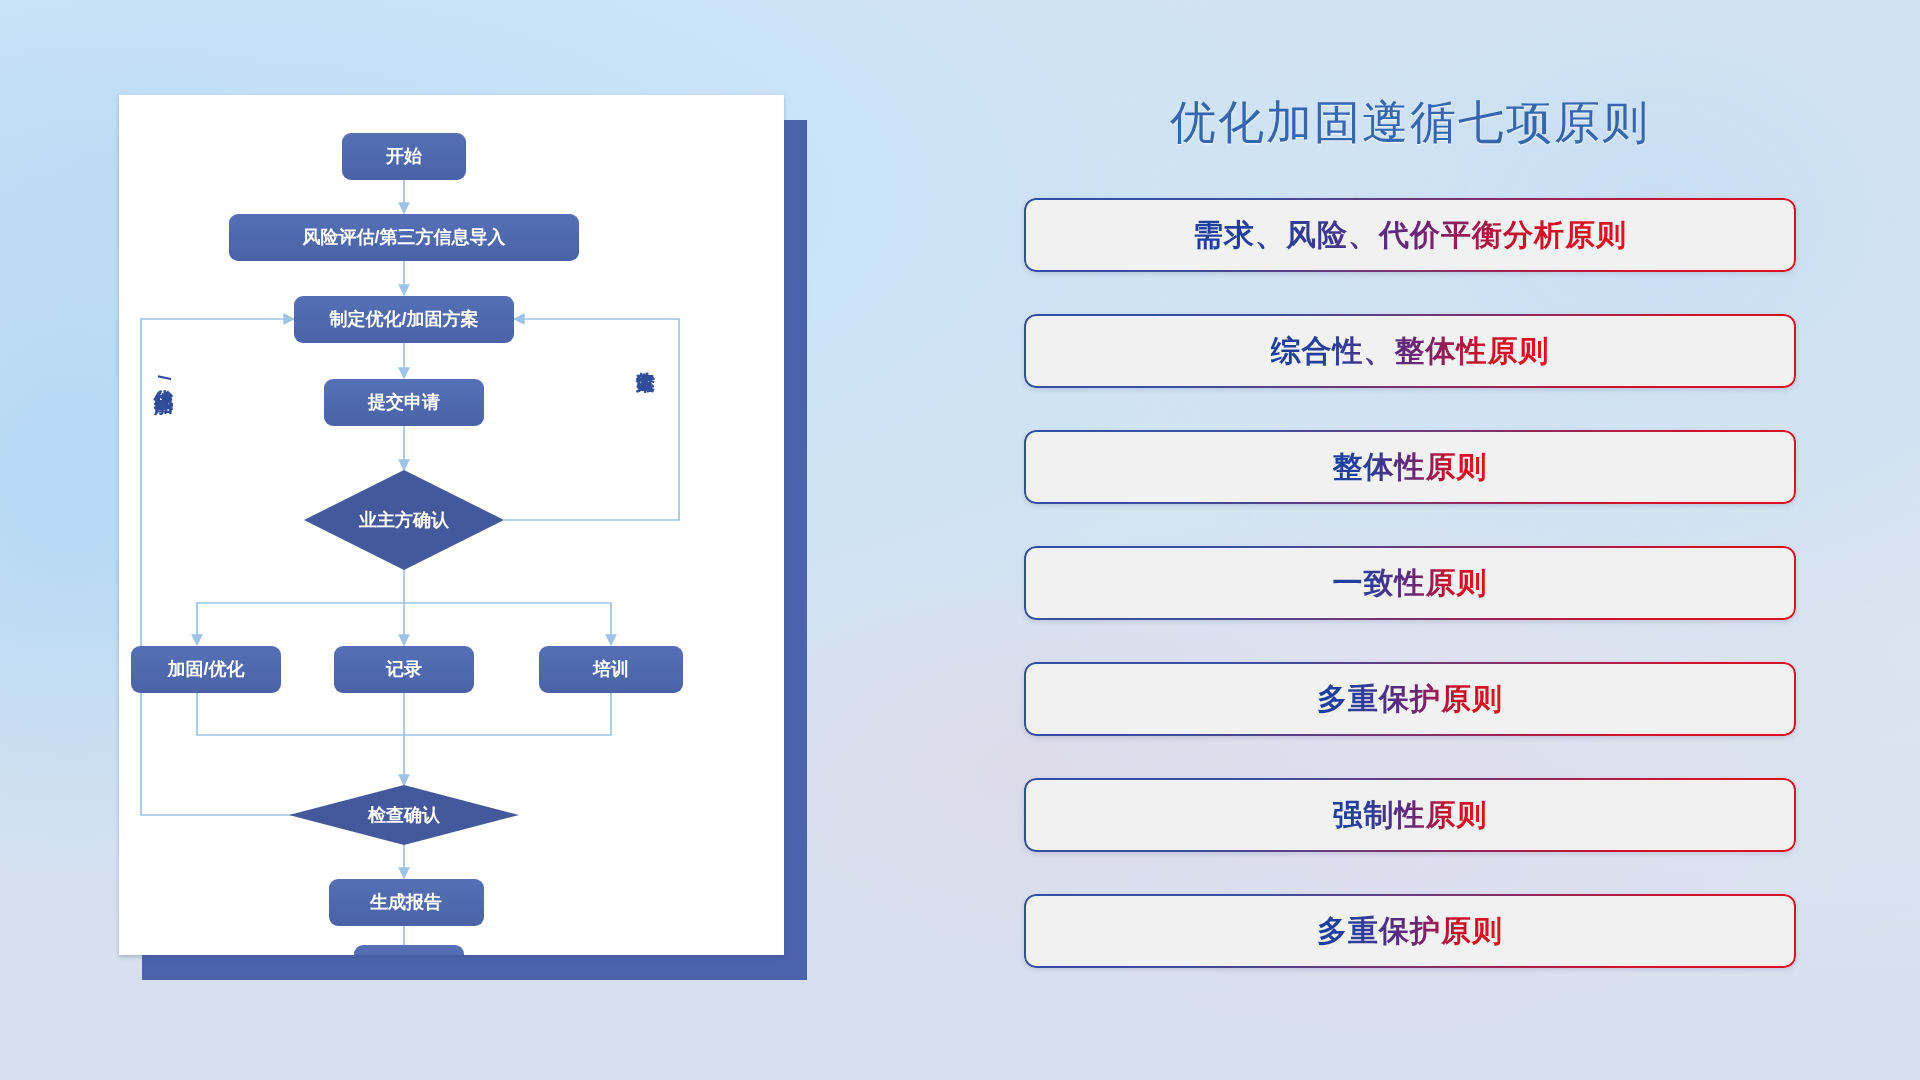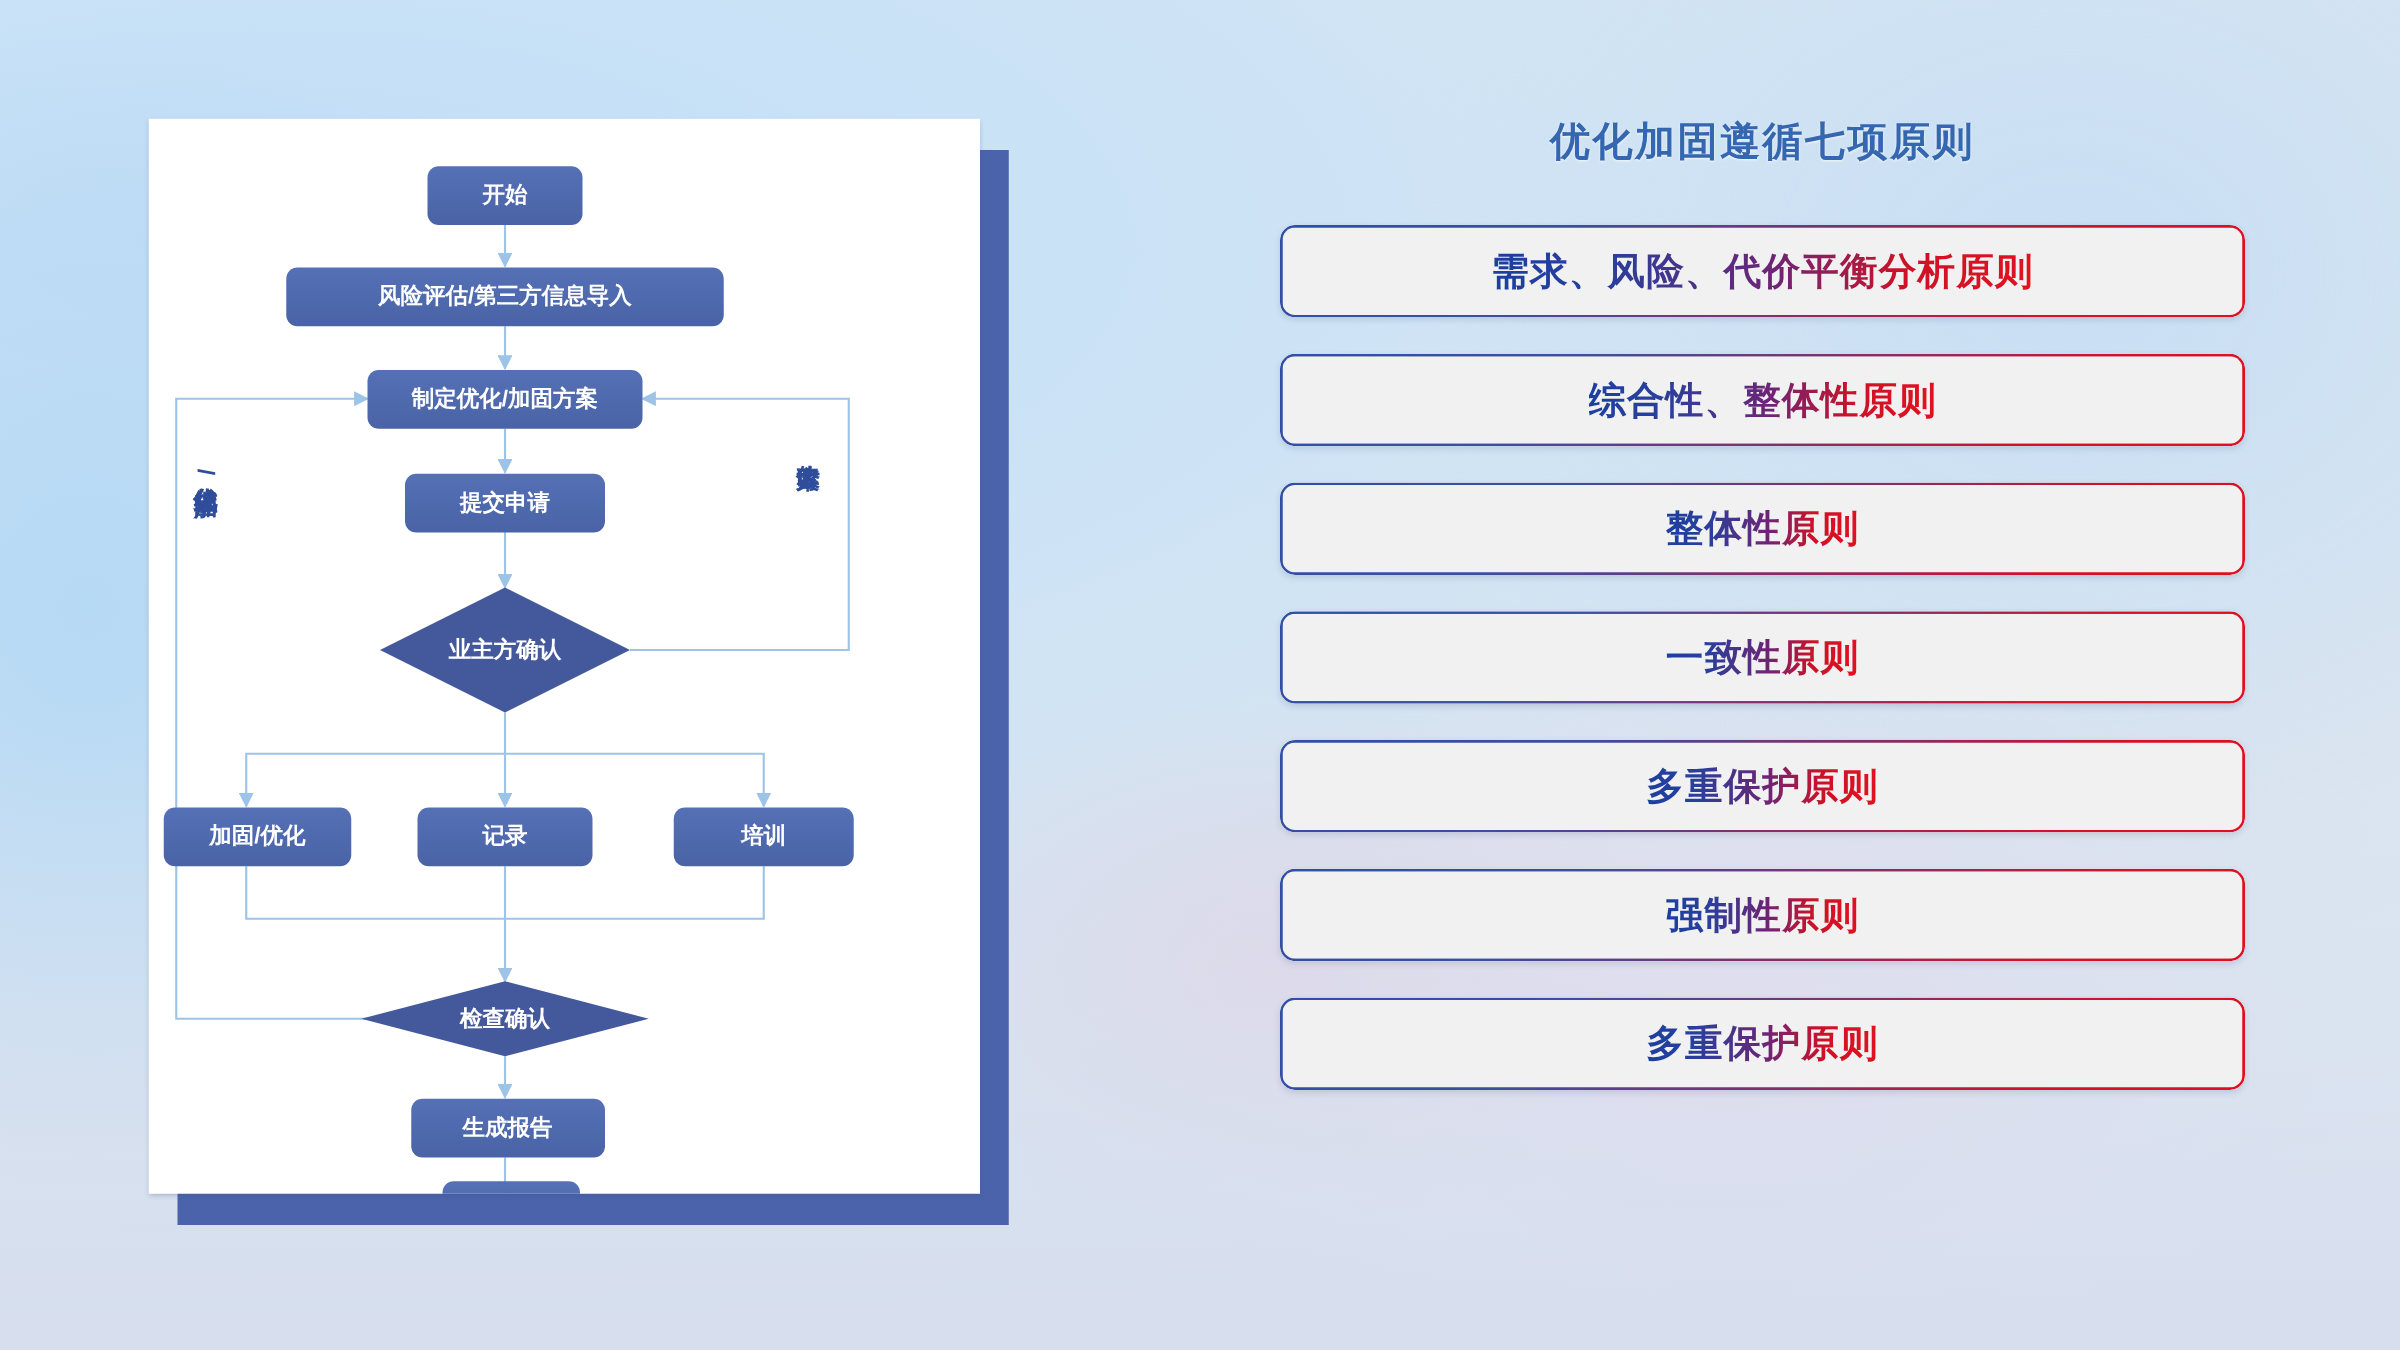--- a/index.html
+++ b/index.html
@@ -45,25 +45,25 @@
 
   .node-text{font-family:"Liberation Sans","DejaVu Sans",sans-serif;
     font-size:18px;font-weight:bold;fill:#ffffff;
     text-anchor:middle;dominant-baseline:middle;}
   .edge-label{font-family:"Liberation Sans","DejaVu Sans",sans-serif;
     font-size:19px;font-weight:bold;fill:#2f4d9b;}
 
   
   #right-panel{position:absolute;left:1000px;top:80px;width:820px;height:930px;}
   #panel-title{
-    text-align:center;font-size:32px;font-weight:bold;color:#3566b0;
+    text-align:center;font-size:46px;font-weight:normal;color:#3566b0;
     letter-spacing:2px;margin:12px 0 44px 0;
     text-shadow:0 1px 2px rgba(255,255,255,.75);
   }
-  #principle-list{display:flex;flex-direction:column;gap:29px;padding:0 24px;}
+  #principle-list{display:flex;flex-direction:column;gap:42px;padding:0 24px;}
   .principle-pill{
     position:relative;height:74px;border-radius:12px;
     background:#f1f1f1;
     display:flex;align-items:center;justify-content:center;
     box-shadow:0 2px 5px rgba(80,90,130,.18);
   }
   .principle-pill::before{
     content:"";position:absolute;inset:0;border-radius:12px;padding:2px;
     background:linear-gradient(135deg,#2f4fa8 0%, #3a4fa0 28%, #8b2b63 58%, #d3112a 80%, #e01020 100%);
     -webkit-mask:linear-gradient(#000 0 0) content-box, linear-gradient(#000 0 0);

